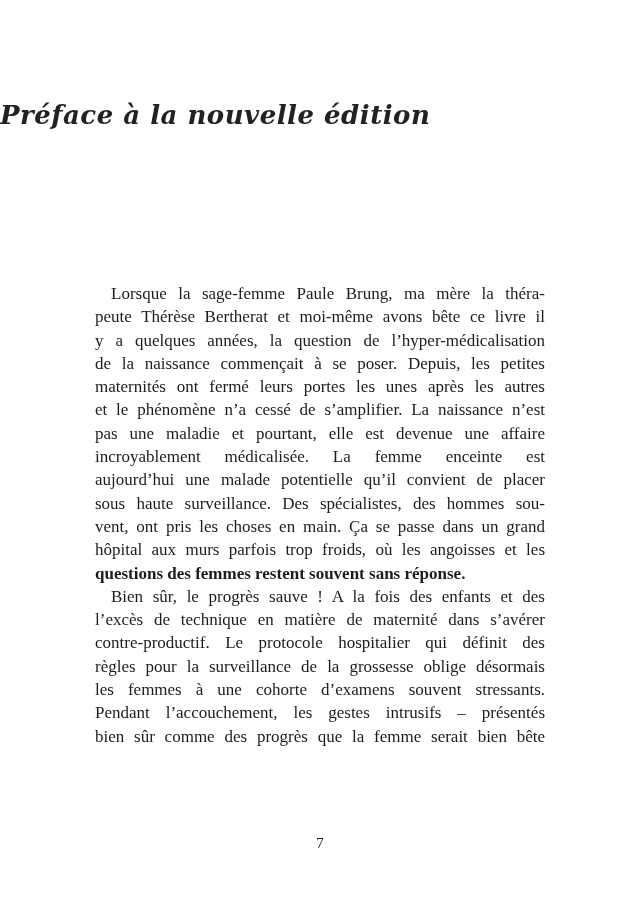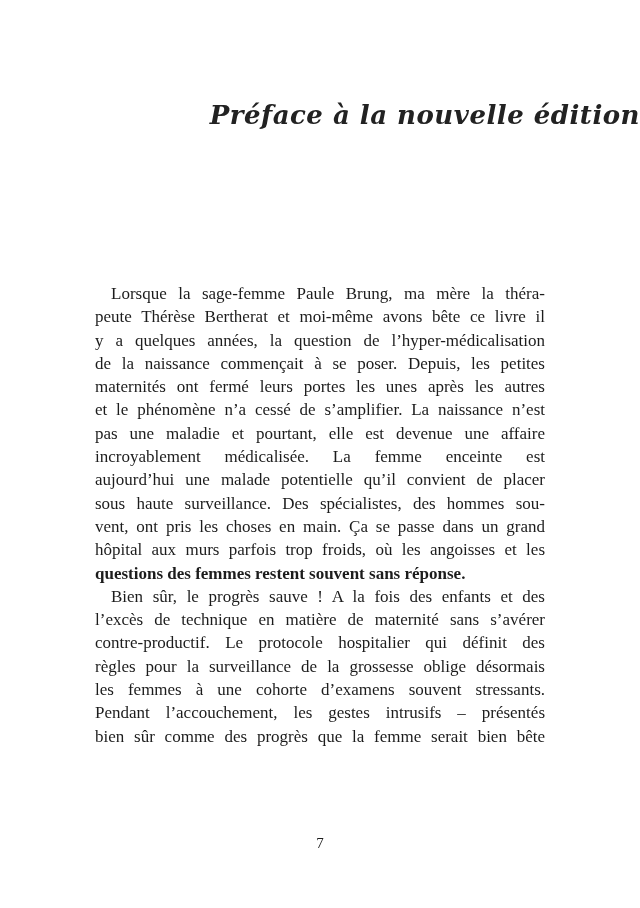--- a/index.html
+++ b/index.html
@@ -12,21 +12,21 @@
     width: 640px;
     height: 908px;
     background: #ffffff;
     color: #1c1c1c;
     overflow: hidden;
     font-family: "Liberation Serif", serif;
   }
   .page-title {
     margin: 0;
     padding-top: 100px;
-    text-align: right;
+    text-align: left;
     font-family: "DejaVu Serif", serif;
     font-style: italic;
     font-weight: 600;
     font-size: 26px;
     letter-spacing: 0.5px;
     color: #222222;
   }
   .text-block {
     width: 450px;
     margin: 152px auto 12px auto;
@@ -78,21 +78,21 @@
         <div class="line">pas une maladie et pourtant, elle est devenue une affaire</div>
         <div class="line">incroyablement médicalisée. La femme enceinte est</div>
         <div class="line">aujourd’hui une malade potentielle qu’il convient de placer</div>
         <div class="line">sous haute surveillance. Des spécialistes, des hommes sou-</div>
         <div class="line">vent, ont pris les choses en main. Ça se passe dans un grand</div>
         <div class="line">hôpital aux murs parfois trop froids, où les angoisses et les</div>
         <div class="line last">questions des femmes restent souvent sans réponse.</div>
       </div>
       <div class="paragraph">
         <div class="line indent">Bien sûr, le progrès sauve ! A la fois des enfants et des</div>
-        <div class="line">l’excès de technique en matière de maternité sans s’avérer</div>
+        <div class="line">l’excès de technique en matière de maternité dans s’avérer</div>
         <div class="line">contre-productif. Le protocole hospitalier qui définit des</div>
         <div class="line">règles pour la surveillance de la grossesse oblige désormais</div>
         <div class="line">les femmes à une cohorte d’examens souvent stressants.</div>
         <div class="line">Pendant l’accouchement, les gestes intrusifs – présentés</div>
         <div class="line">bien sûr comme des progrès que la femme serait bien bête</div>
       </div>
     </div>
 
   <div class="page-number">7</div>
 </div>

